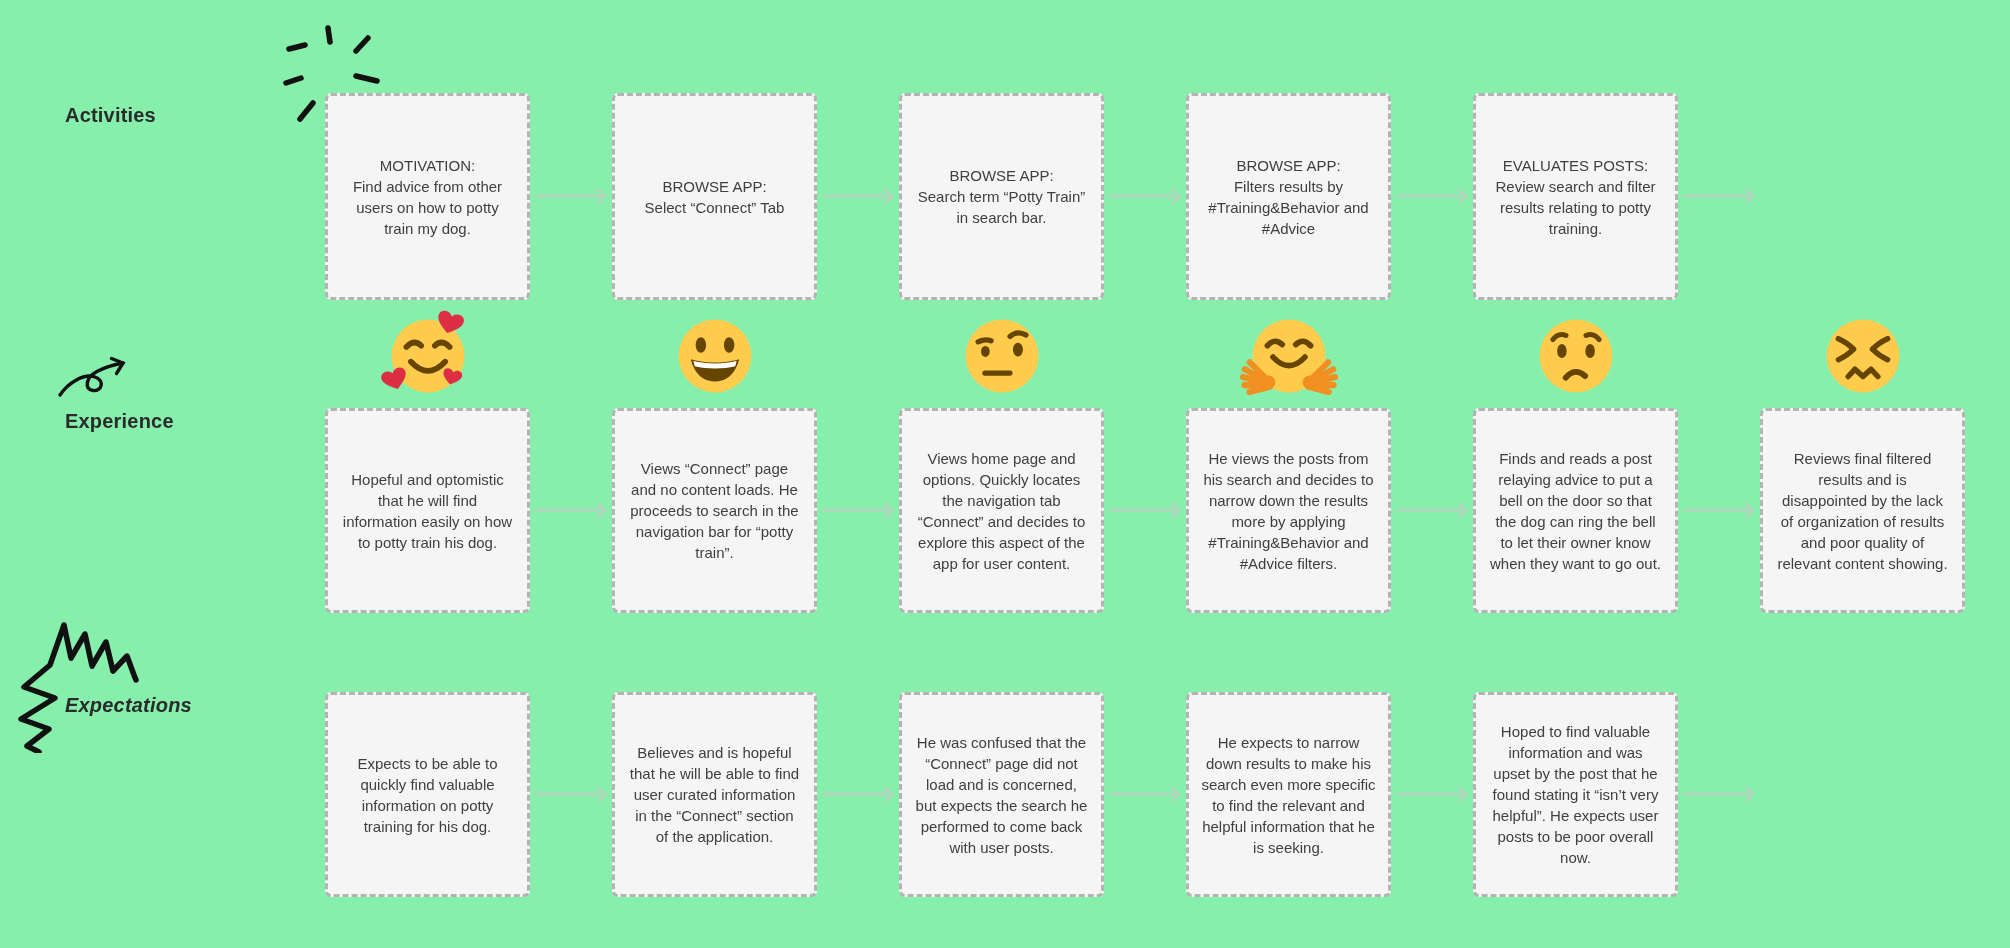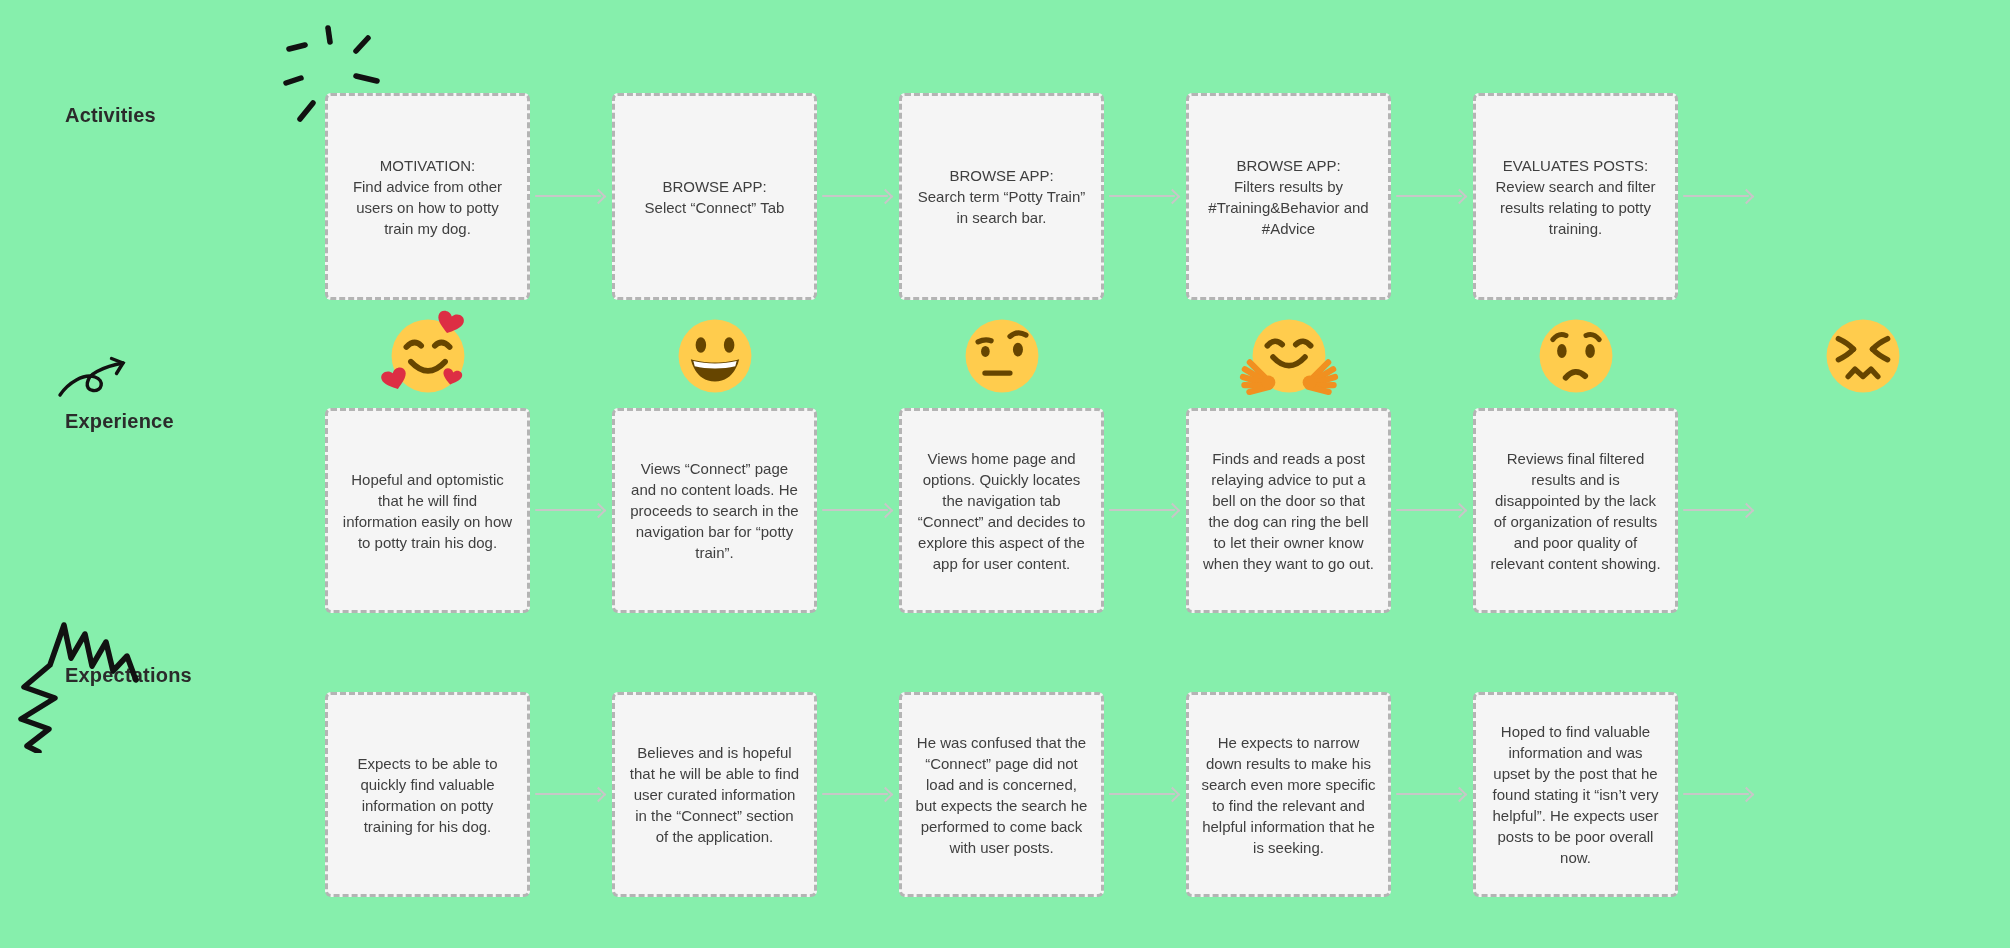--- a/index.html
+++ b/index.html
@@ -60,21 +60,21 @@
   }
   .doodle{position:absolute;}
 </style>
 </head>
 <body>
 
 <div id="canvas">
 
   <div class="row-label" style="top:104px;">Activities</div>
   <div class="row-label" style="top:410px;">Experience</div>
-  <div class="row-label" style="top:664px;">Expectations</div>
+  <div class="row-label" style="top:694px;font-style:italic;">Expectations</div>
 
   <svg class="doodle" style="left:280px;top:16px;" width="105" height="108" viewBox="0 0 105 108">
     <g stroke="#111111" stroke-width="5.5" stroke-linecap="round" fill="none">
       <path d="M48 12 L50 26"></path>
       <path d="M88 22 L76 35"></path>
       <path d="M9 33 L25 29"></path>
       <path d="M6 67 L21 62"></path>
       <path d="M76 60 L97 65"></path>
       <path d="M33 87 L20 103"></path>
     </g>
@@ -211,20 +211,23 @@
     <div class="card">
       <div>Hopeful and optomistic that he will find information easily on how to potty train his dog.</div>
     </div>
     <div class="card">
       <div>Views “Connect” page and no content loads. He proceeds to search in the navigation bar for “potty train”.</div>
     </div>
     <div class="card">
       <div>Views home page and options. Quickly locates the navigation tab “Connect” and decides to explore this aspect of the app for user content.</div>
     </div>
     <div class="card">
+      <div>He views the posts from his search and decides to narrow down the results more by applying #Training&amp;Behavior and #Advice filters.</div>
+    </div>
+    <div class="card">
       <div>Finds and reads a post relaying advice to put a bell on the door so that the dog can ring the bell to let their owner know when they want to go out.</div>
     </div>
     <div class="card">
       <div>Reviews final filtered results and is disappointed by the lack of organization of results and poor quality of relevant content showing.</div>
     </div>
   </div>
 
   <div class="arrow" style="left:530px;top:500px;"></div>
   <div class="arrow" style="left:817px;top:500px;"></div>
   <div class="arrow" style="left:1104px;top:500px;"></div>

